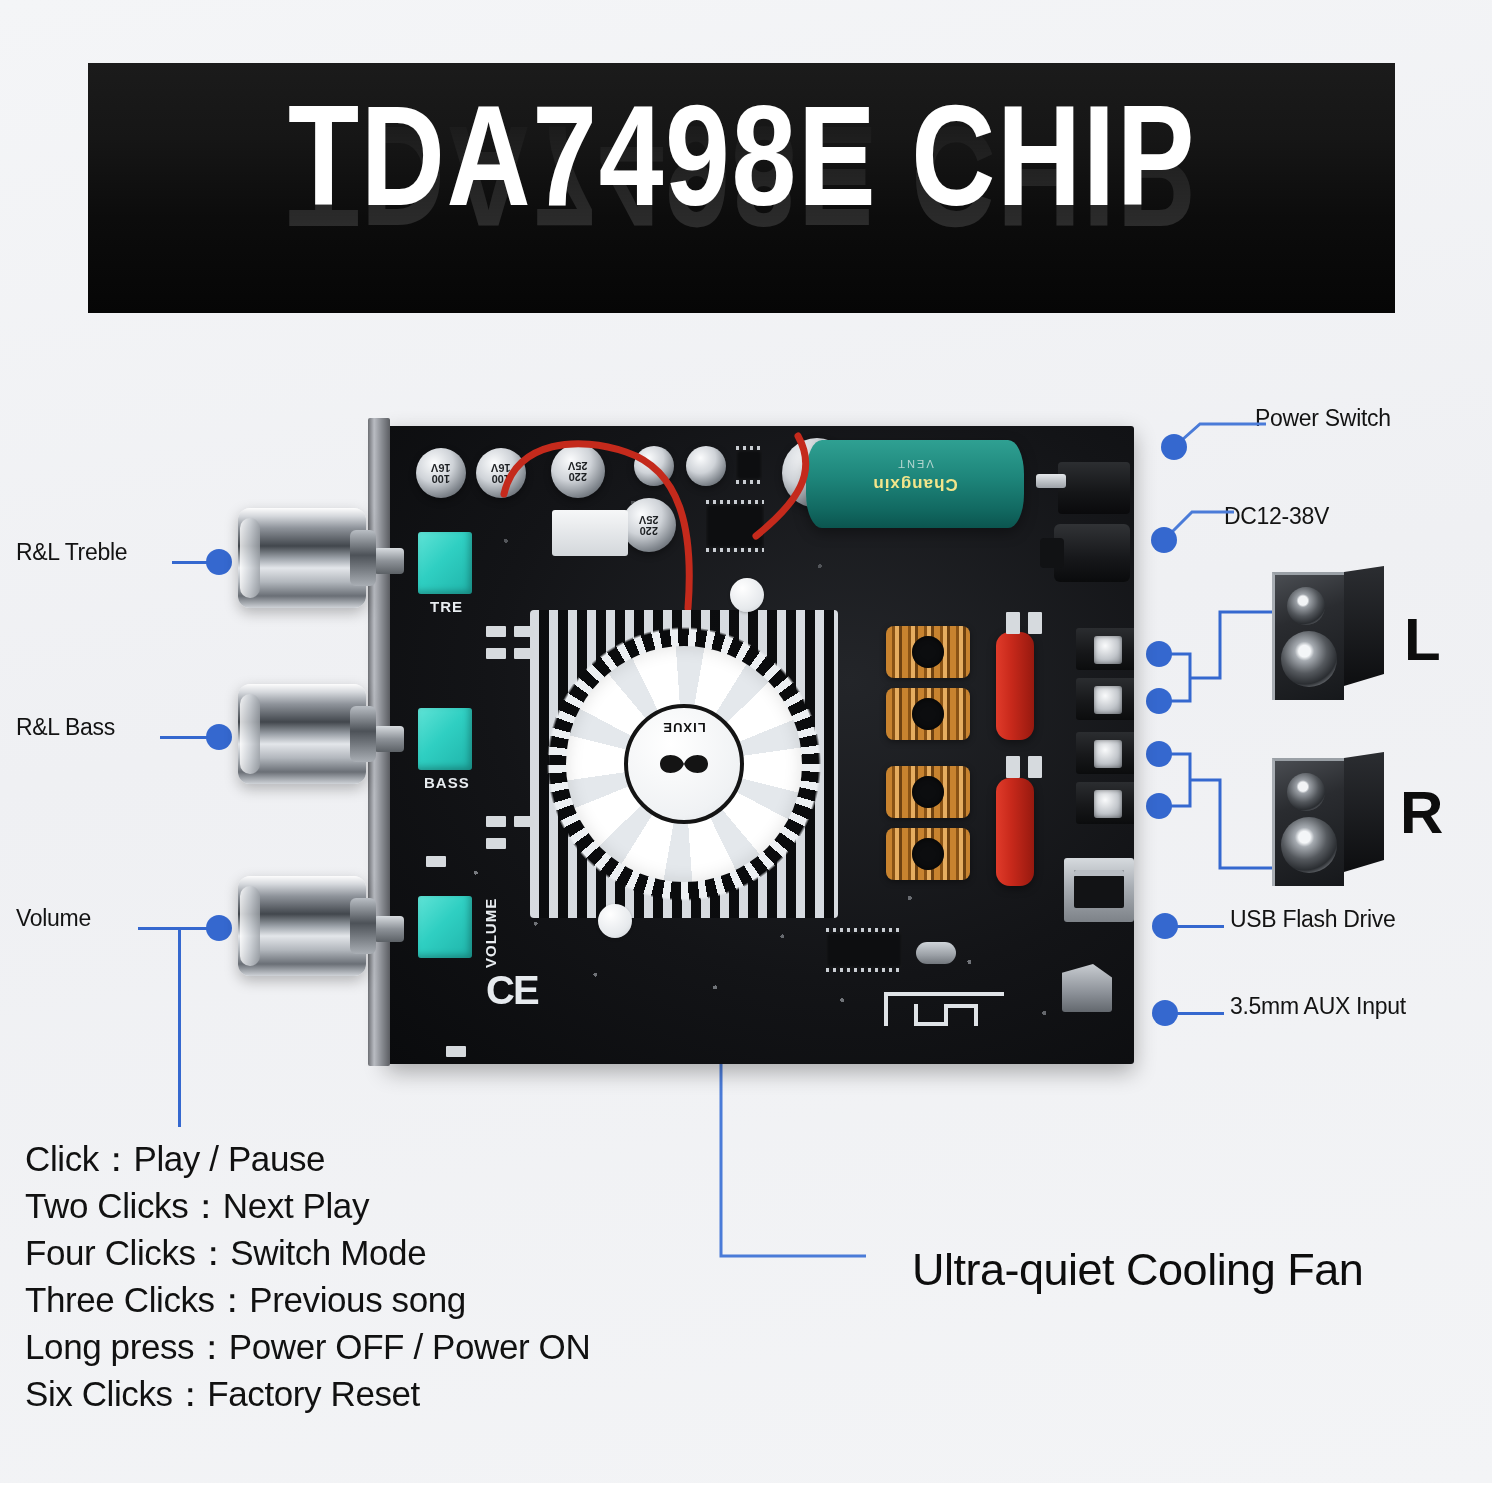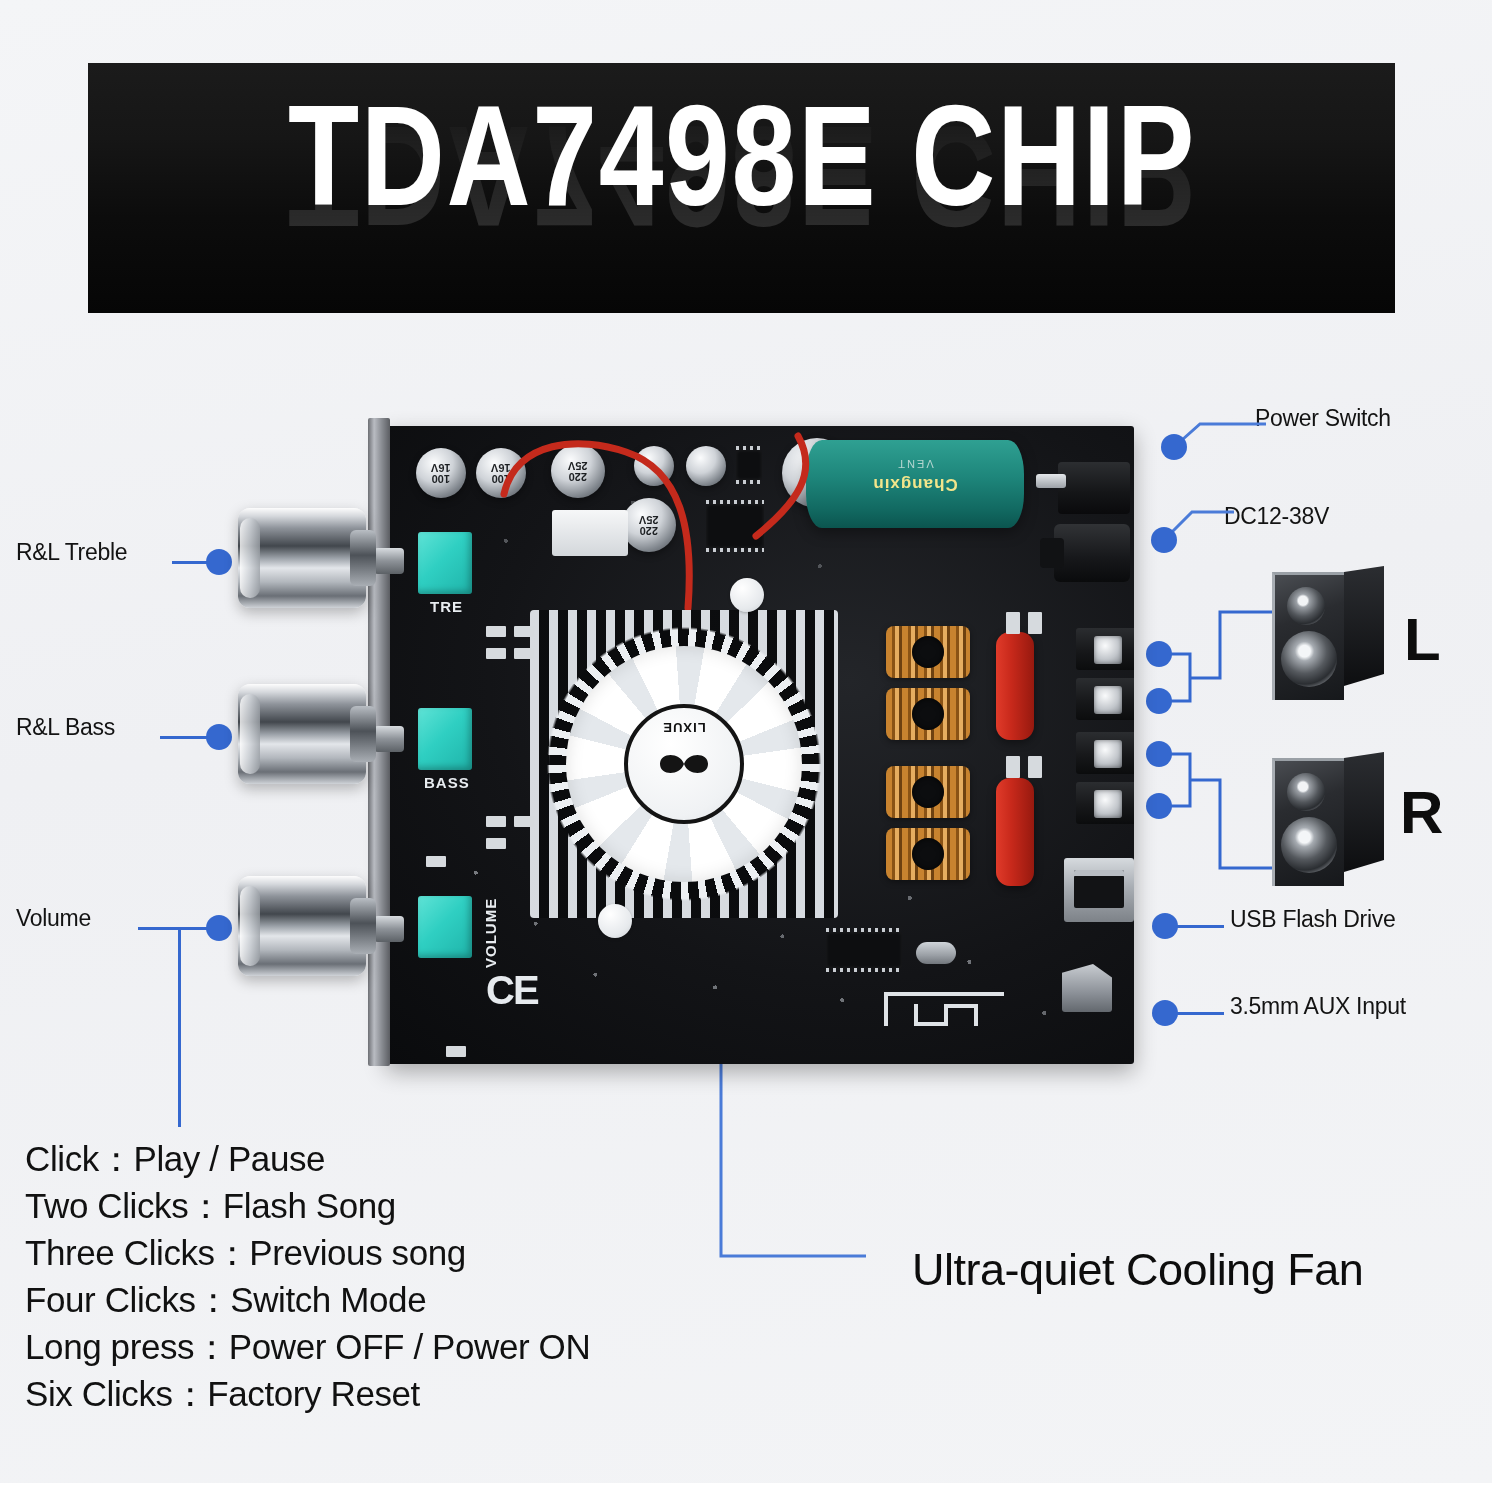--- a/index.html
+++ b/index.html
@@ -628,27 +628,27 @@
   <svg style="position:absolute; left:714px; top:832px; width:160px; height:440px;">
     <polyline points="7,2 7,424 152,424" fill="none" stroke="#4a7bd8" stroke-width="3"></polyline>
   </svg>
   <div class="fan-label" style="left:880px; top:1244px;margin-left:32px;">Ultra-quiet Cooling Fan</div>
 
   <div class="instructions">
     <div class="instr-row">
       <span class="instr-key">Click</span><span class="instr-sep">：</span><span class="instr-val">Play / Pause</span>
     </div>
     <div class="instr-row">
-      <span class="instr-key">Two Clicks</span><span class="instr-sep">：</span><span class="instr-val">Flash Song</span>
+      <span class="instr-key">Two Clicks</span><span class="instr-sep">：</span><span class="instr-val">Next Play</span>
+    </div>
+    <div class="instr-row">
+      <span class="instr-key">Four Clicks</span><span class="instr-sep">：</span><span class="instr-val">Switch Mode</span>
     </div>
     <div class="instr-row">
       <span class="instr-key">Three Clicks</span><span class="instr-sep">：</span><span class="instr-val">Previous song</span>
-    </div>
-    <div class="instr-row">
-      <span class="instr-key">Four Clicks</span><span class="instr-sep">：</span><span class="instr-val">Switch Mode</span>
     </div>
     <div class="instr-row">
       <span class="instr-key">Long press</span><span class="instr-sep">：</span><span class="instr-val">Power OFF / Power ON</span>
     </div>
     <div class="instr-row">
       <span class="instr-key">Six Clicks</span><span class="instr-sep">：</span><span class="instr-val">Factory Reset</span>
     </div>
   </div>
 
   <div class="board-wrap">

